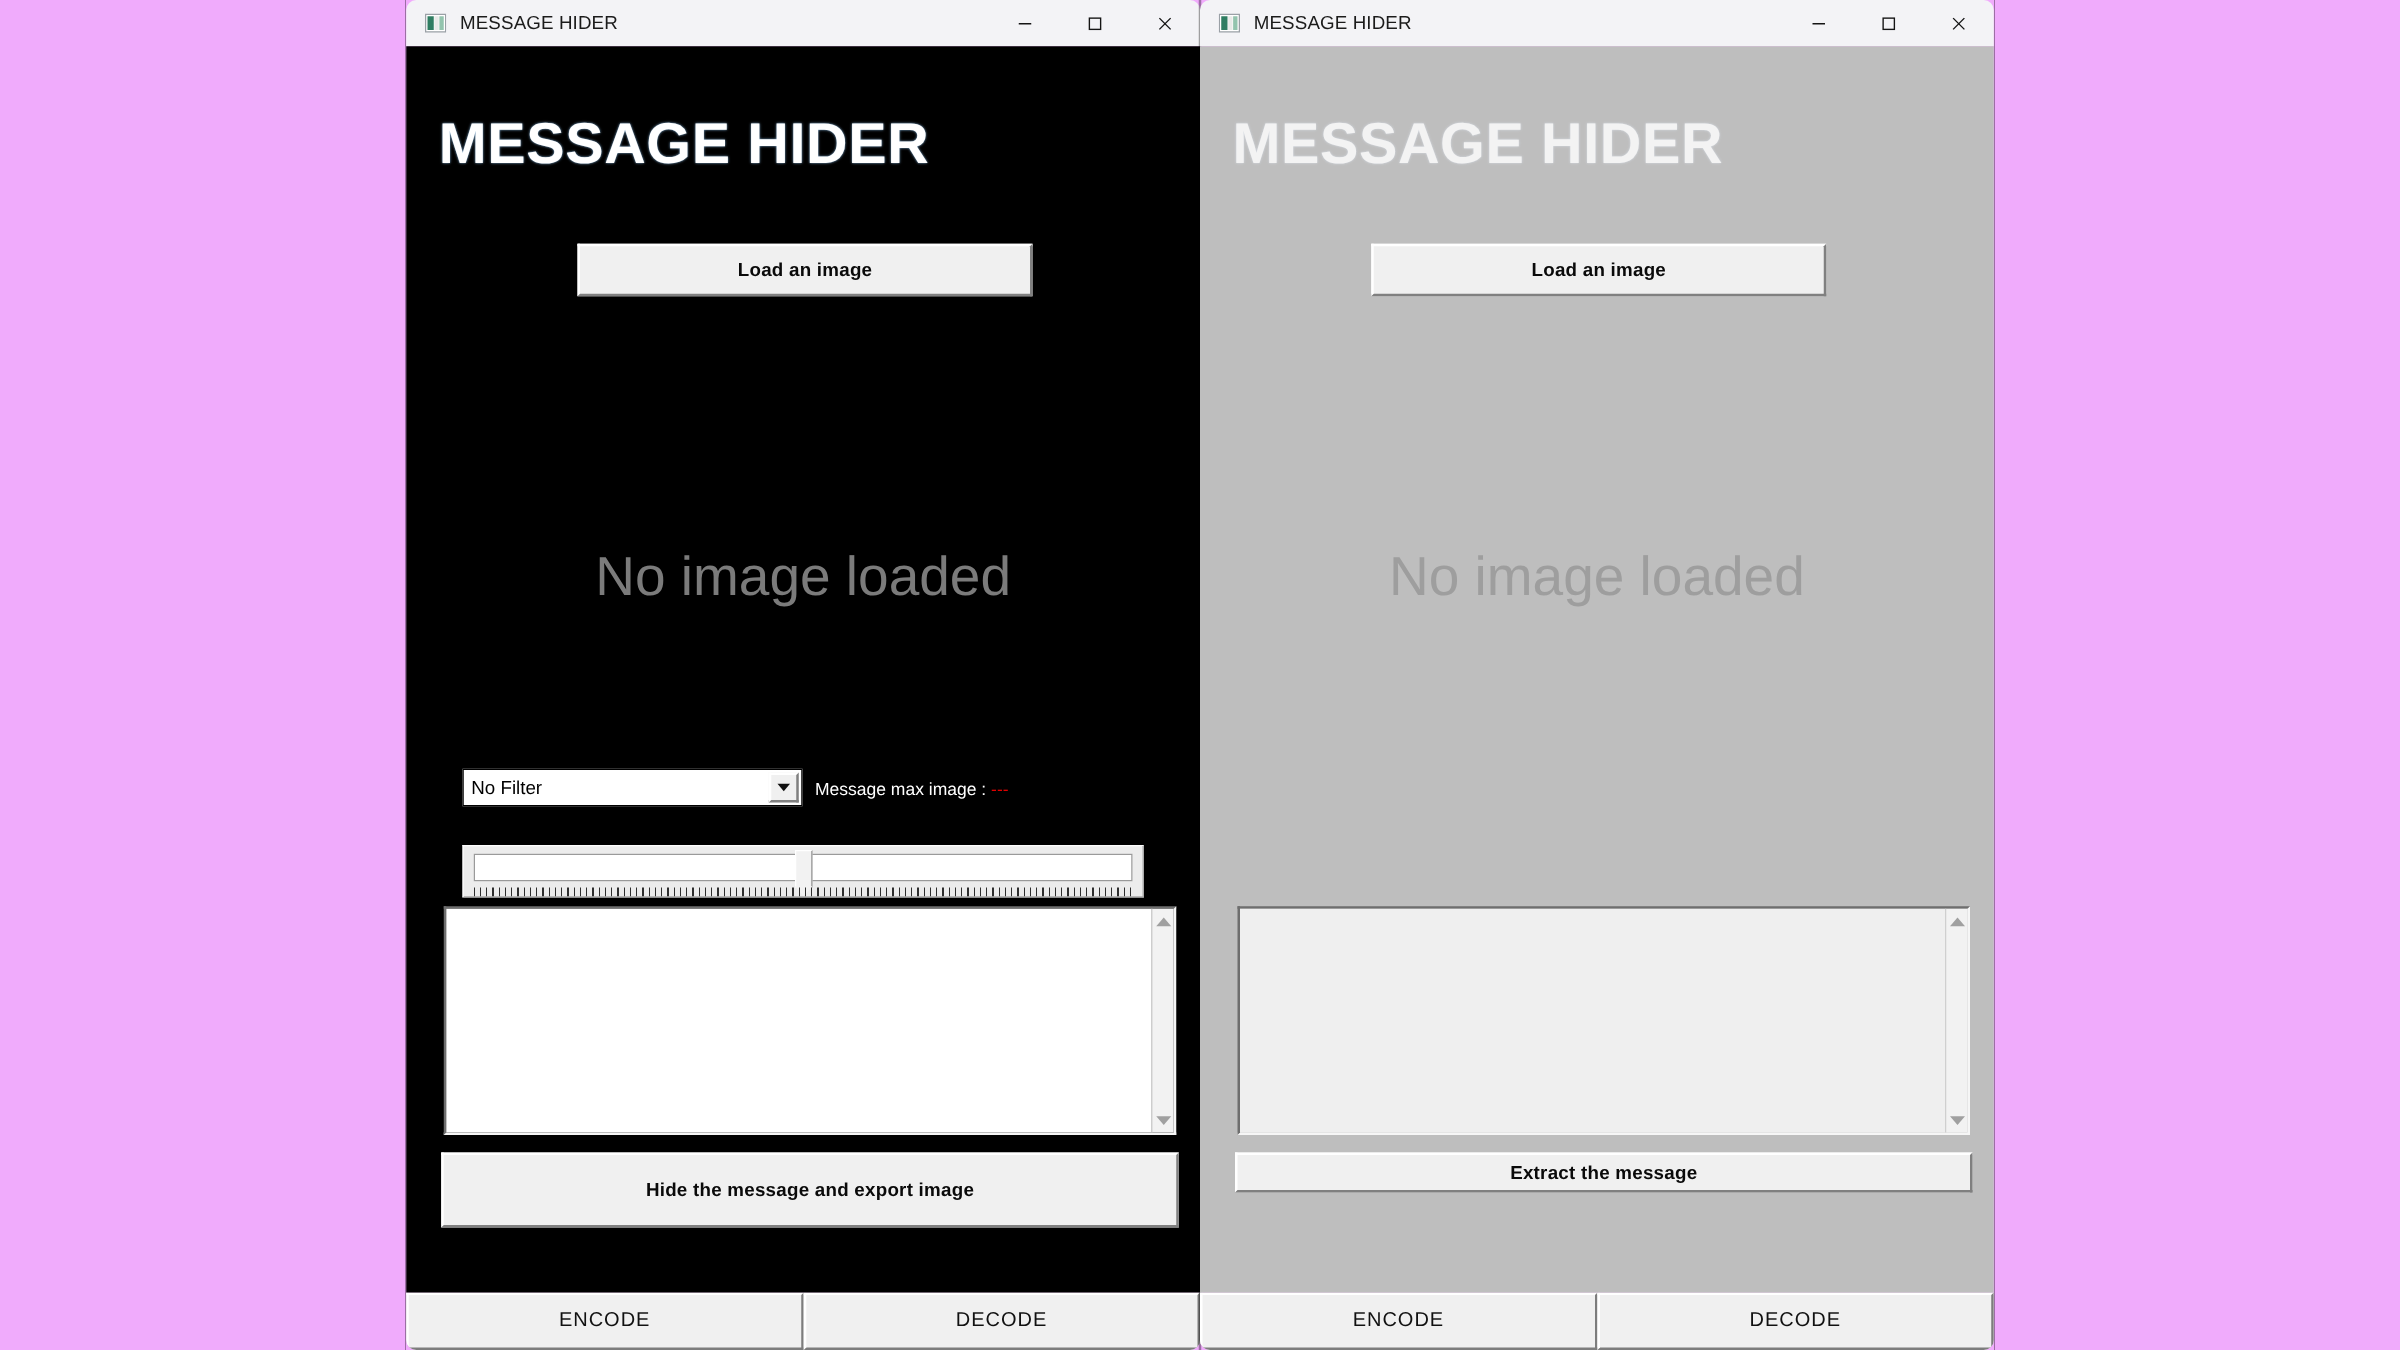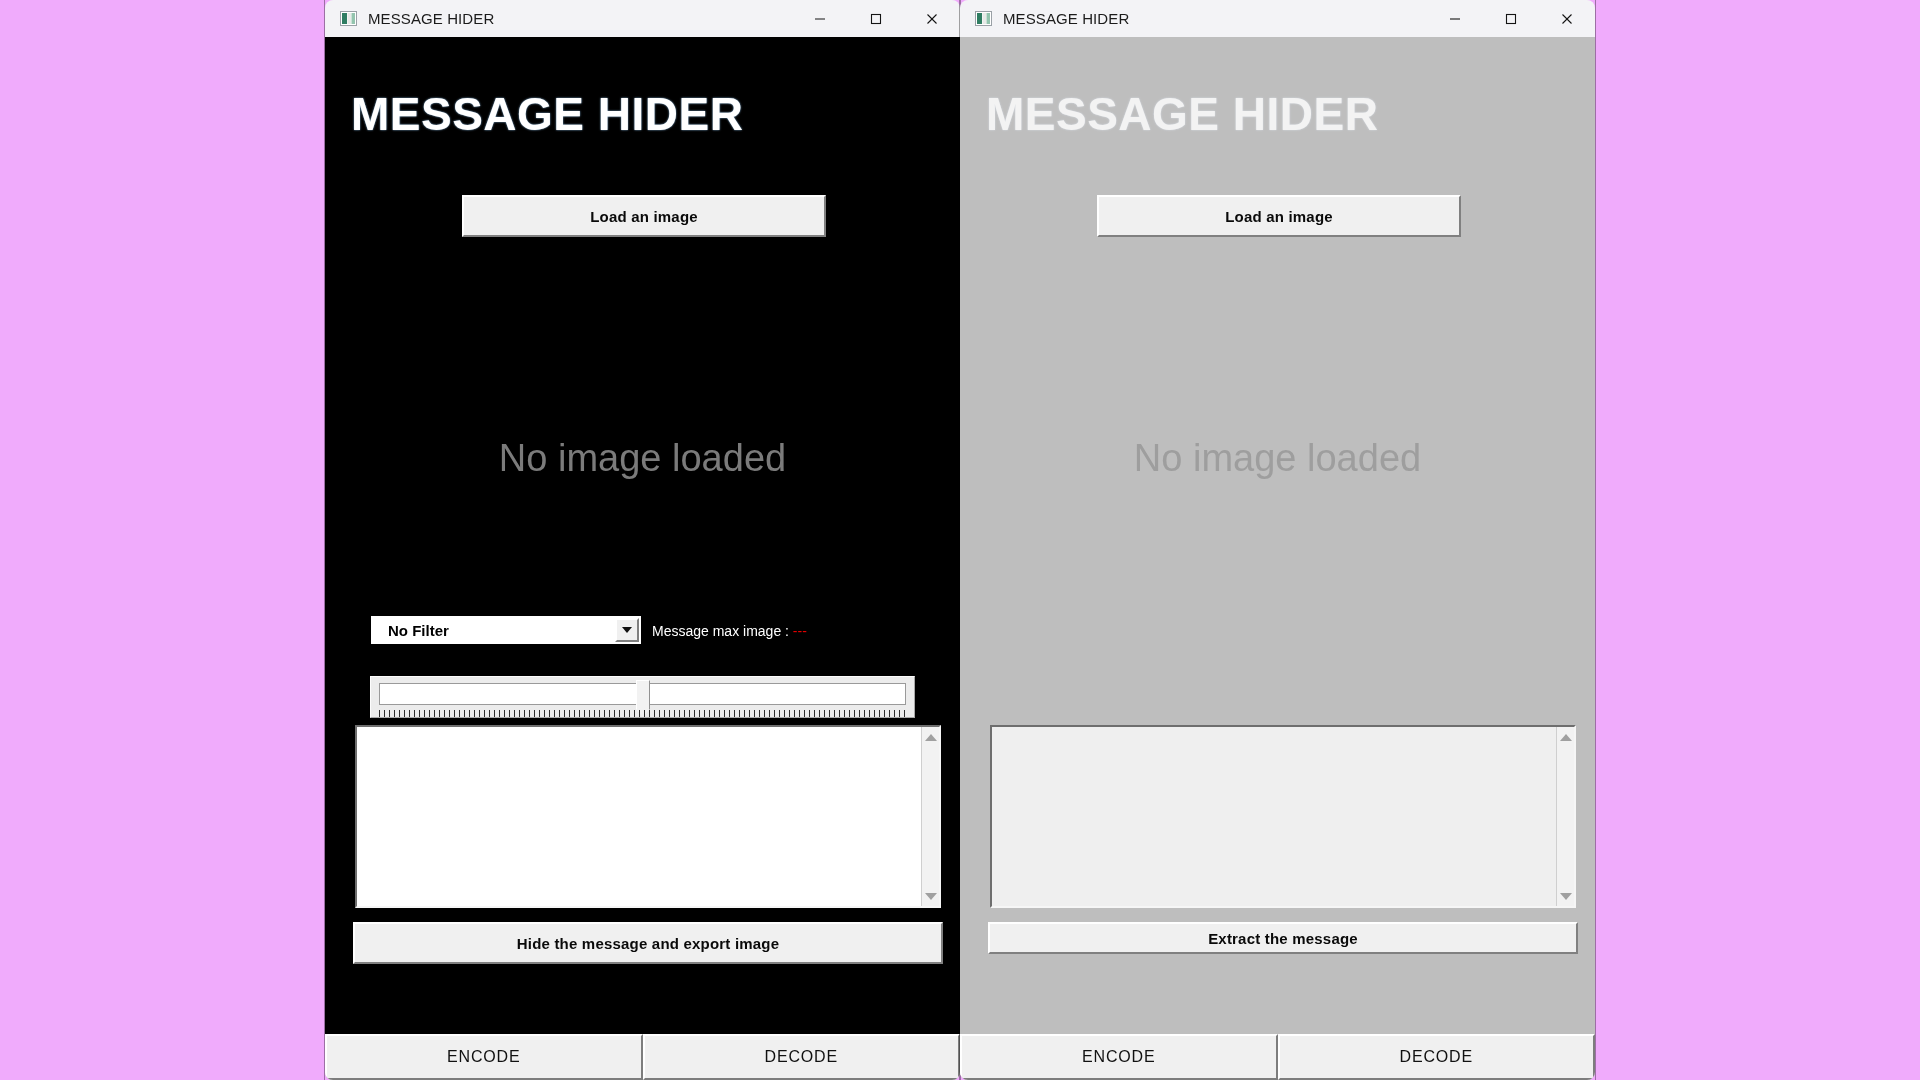--- a/index.html
+++ b/index.html
@@ -104,41 +104,41 @@
     border-bottom: 2px solid #808080;
     box-sizing: border-box;
     letter-spacing: 0.2px;
   }
 
   
   .noimg {
     position: absolute;
     width: 100%;
     text-align: center;
-    font-size: 38px;
+    font-size: 44px;
     font-family: "Liberation Sans", sans-serif;
     white-space: nowrap;
   }
   .noimg.dark  { color: #7b7b7b; }
   .noimg.light { color: #9e9e9e; }
 
   
   .combo {
     position: absolute;
     display: flex;
     align-items: center;
     background: #ffffff;
     border: 1px solid #000;
     box-sizing: border-box;
   }
   .combo .cval {
     flex: 1 1 auto;
-    padding-left: 17px;
+    padding-left: 6px;
     font-size: 15px;
-    font-weight: bold;
+    font-weight: normal;
     color: #000;
     font-family: "Liberation Sans", sans-serif;
     white-space: nowrap;
     overflow: hidden;
   }
   .combo .carrow {
     flex: 0 0 24px;
     height: calc(100% - 4px);
     margin-right: 2px;
     background: #f0f0f0;
@@ -361,21 +361,21 @@
         <div class="vscroll">
           <span class="sarrow up">
               <i></i>
             </span>
           <span class="sarrow dn">
               <i></i>
             </span>
         </div>
       </div>
 
-      <div class="clsbtn" style="left:28px; top:885px; width:590px; height:42px;">Hide the message and export image</div>
+      <div class="clsbtn" style="left:28px; top:885px; width:590px; height:60px;">Hide the message and export image</div>
 
     </div>
 
     <div class="tabstrip">
       <div class="tab">ENCODE</div>
       <div class="tab">DECODE</div>
     </div>
   </div>
 
   <div class="window" id="win-decode" style="left:960px; width:635px; height:1080px;">

